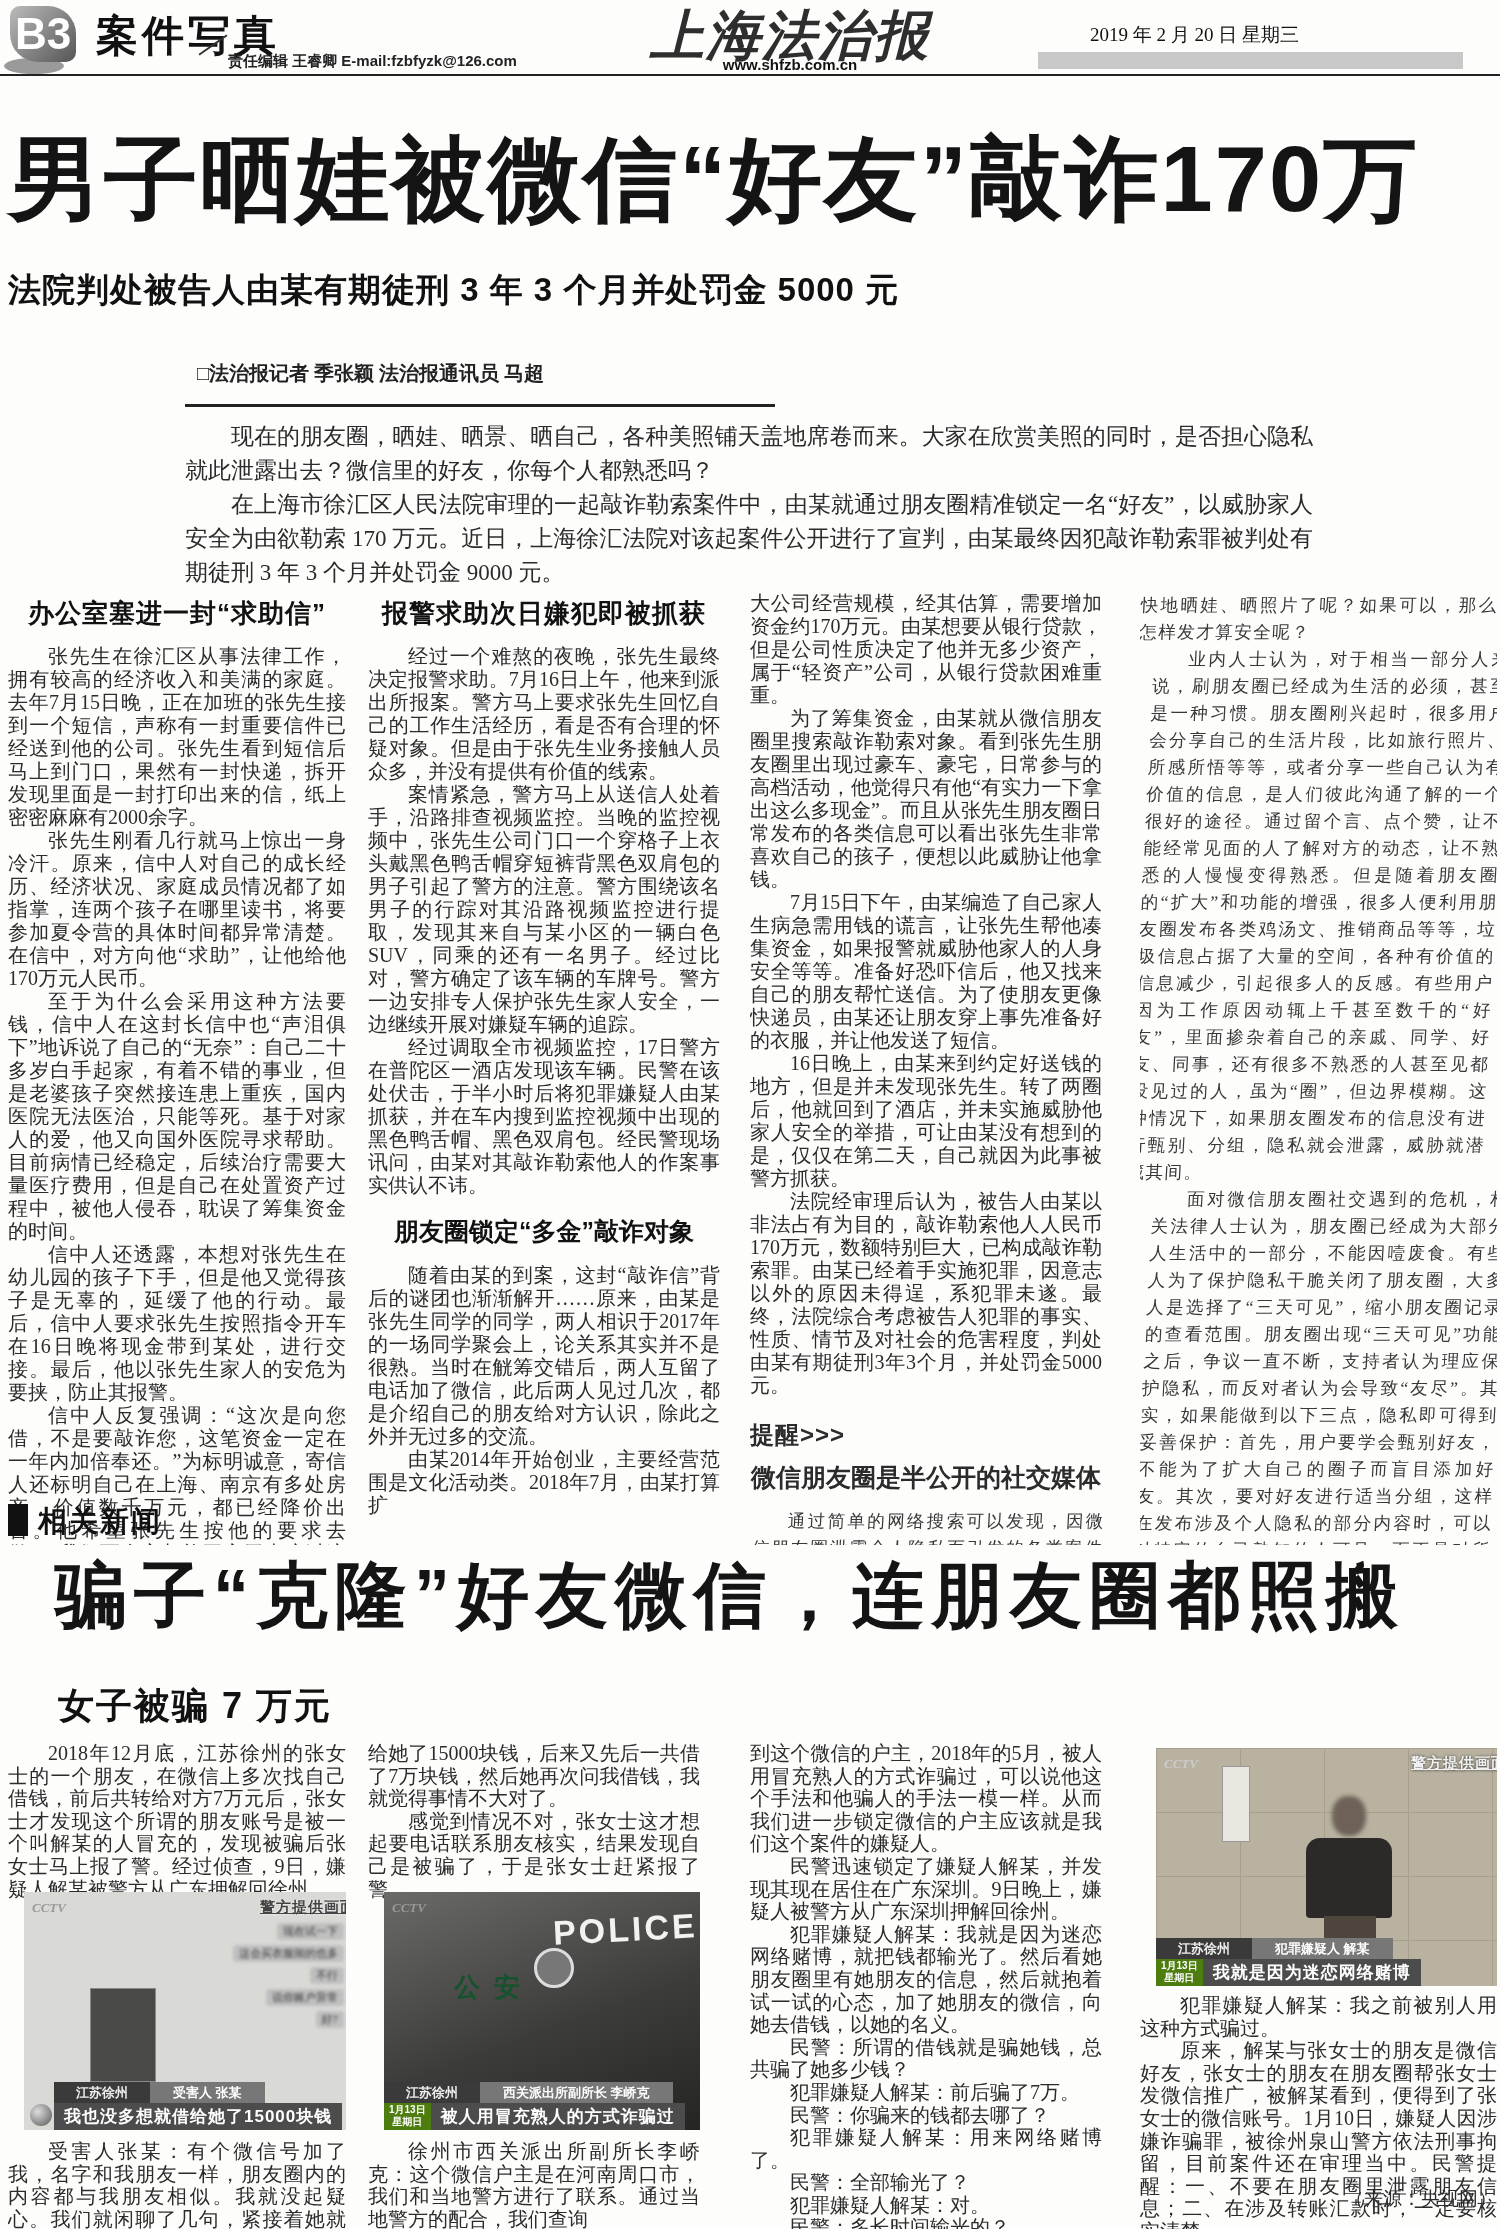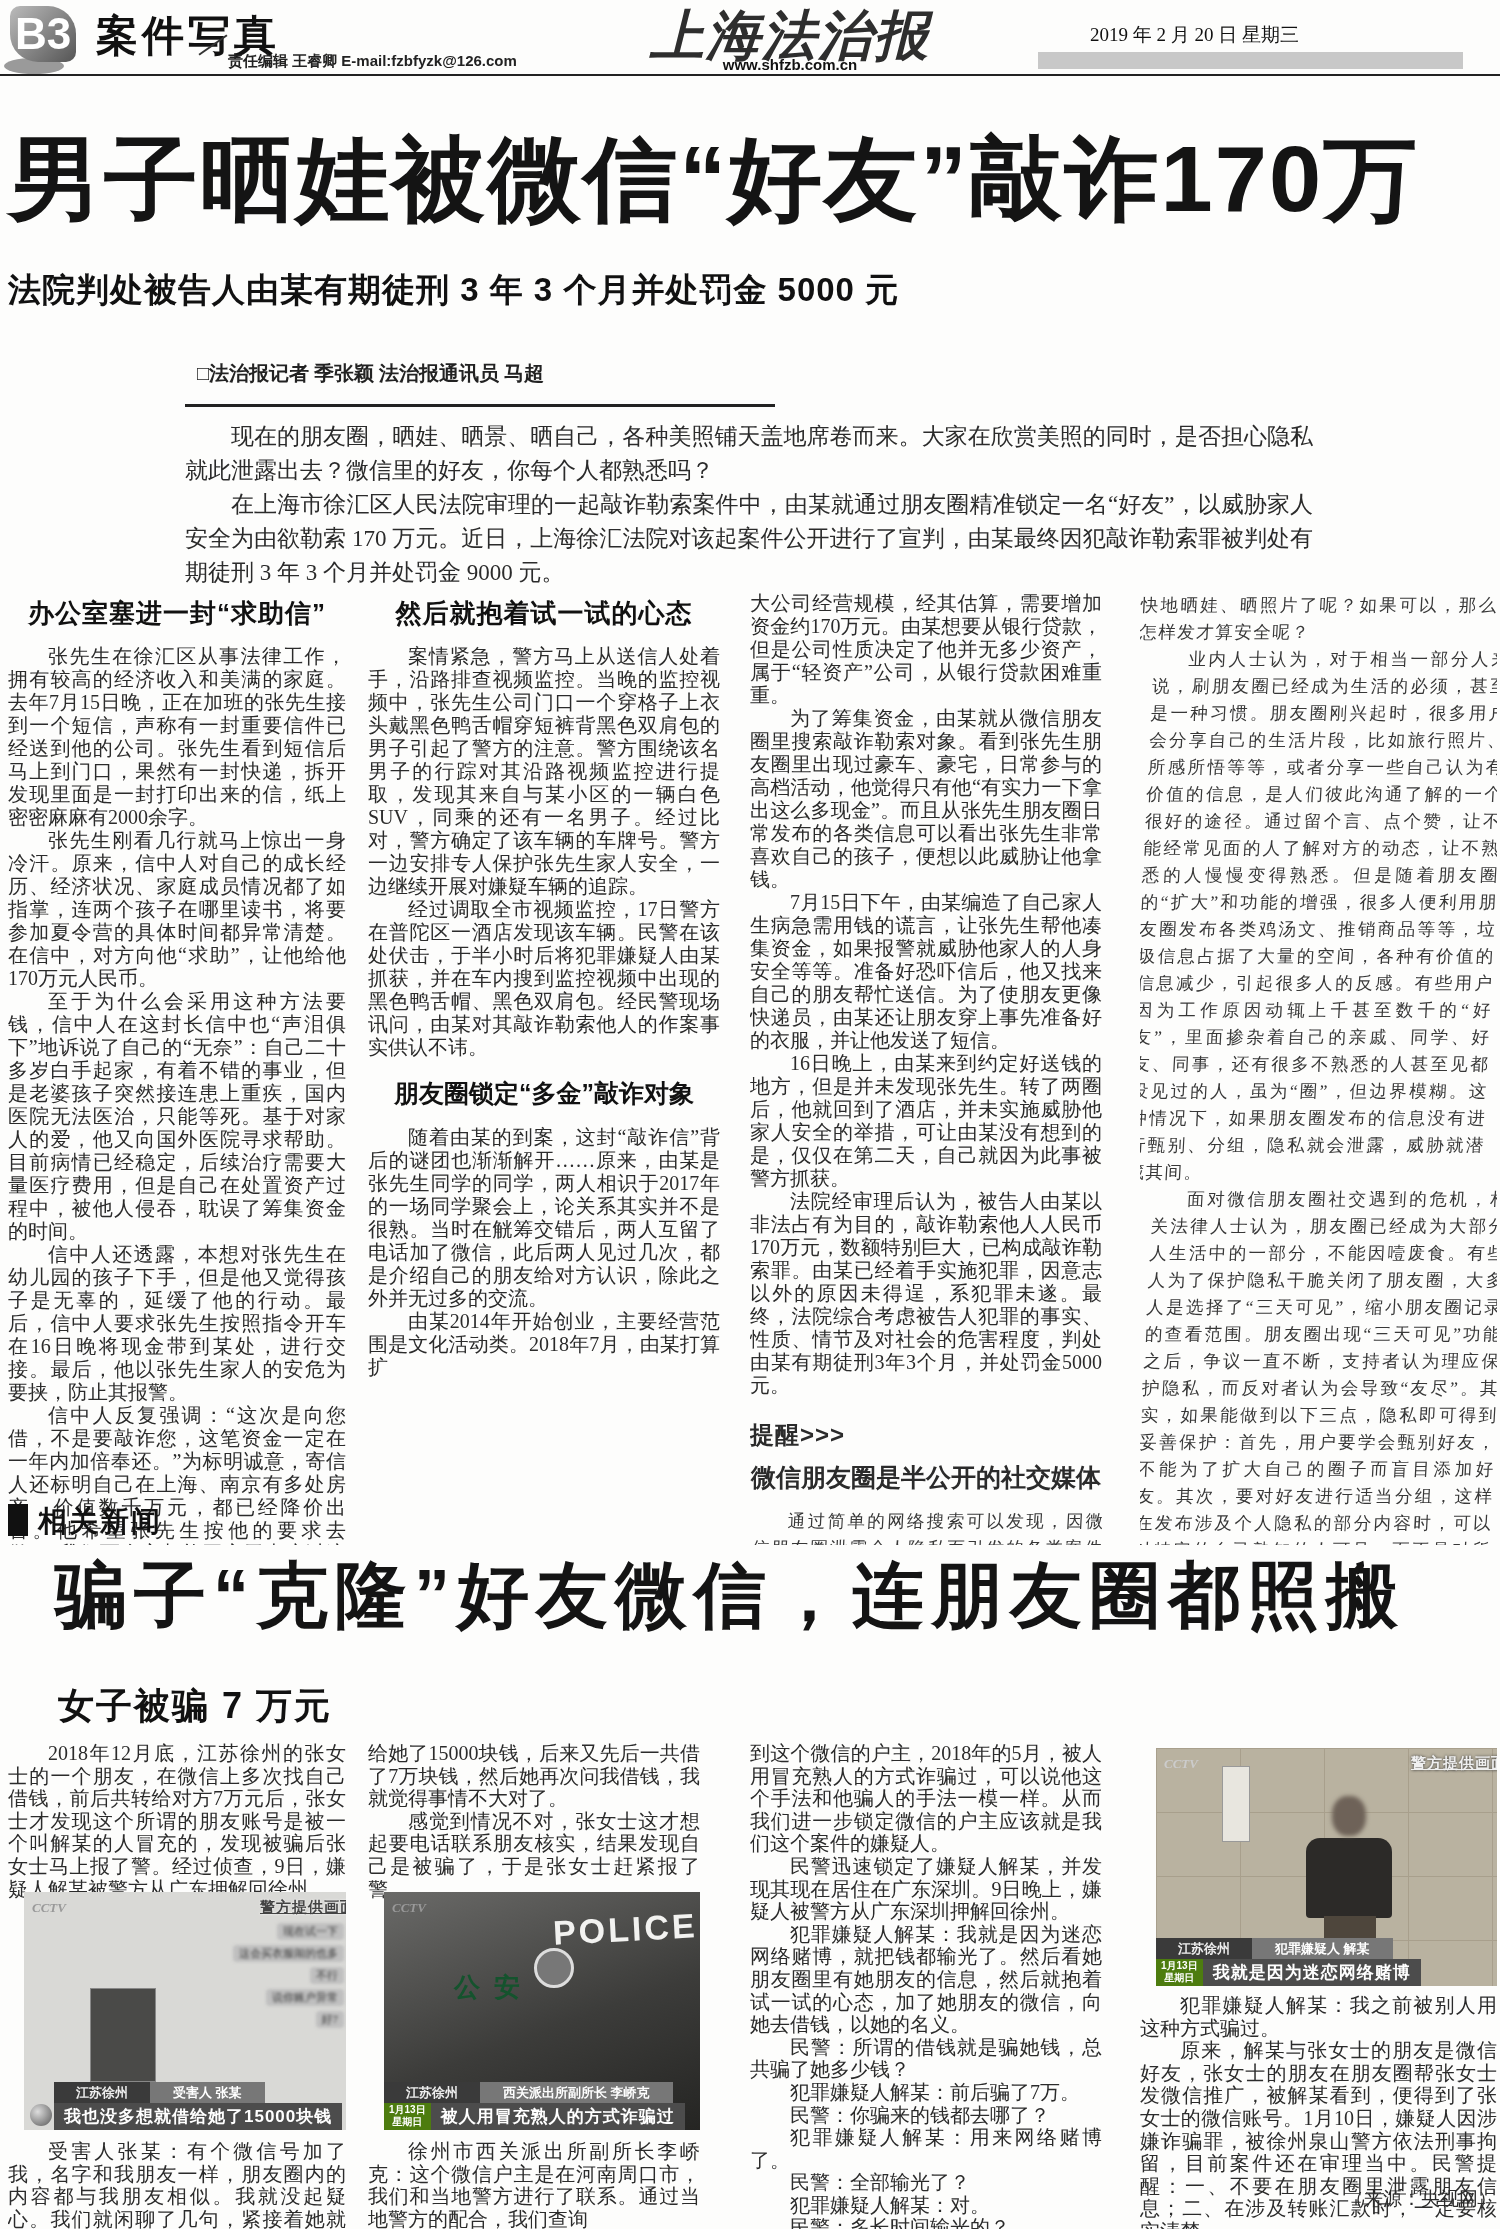--- a/index.html
+++ b/index.html
@@ -120,22 +120,23 @@
     <div>
         <p>张先生在徐汇区从事法律工作，拥有较高的经济收入和美满的家庭。去年7月15日晚，正在加班的张先生接到一个短信，声称有一封重要信件已经送到他的公司。张先生看到短信后马上到门口，果然有一封快递，拆开发现里面是一封打印出来的信，纸上密密麻麻有2000余字。</p>
         <p>张先生刚看几行就马上惊出一身冷汗。原来，信中人对自己的成长经历、经济状况、家庭成员情况都了如指掌，连两个孩子在哪里读书，将要参加夏令营的具体时间都异常清楚。在信中，对方向他“求助”，让他给他170万元人民币。</p>
         <p>至于为什么会采用这种方法要钱，信中人在这封长信中也“声泪俱下”地诉说了自己的“无奈”：自己二十多岁白手起家，有着不错的事业，但是老婆孩子突然接连患上重疾，国内医院无法医治，只能等死。基于对家人的爱，他又向国外医院寻求帮助。目前病情已经稳定，后续治疗需要大量医疗费用，但是自己在处置资产过程中，被他人侵吞，耽误了筹集资金的时间。</p>
         <p>信中人还透露，本想对张先生在幼儿园的孩子下手，但是他又觉得孩子是无辜的，延缓了他的行动。最后，信中人要求张先生按照指令开车在16日晚将现金带到某处，进行交接。最后，他以张先生家人的安危为要挟，防止其报警。</p>
         <p>信中人反复强调：“这次是向您借，不是要敲诈您，这笔资金一定在一年内加倍奉还。”为标明诚意，寄信人还标明自己在上海、南京有多处房产，价值数千万元，都已经降价出售。他希望张先生按他的要求去做，“我们两个家都能平安无事度过这次危机”。</p>
       </div>
   </div>
 
   <div class="col body" id="col-b">
-    <div class="colhead sans">然后就抱着试一试的心态</div>
-    <div>
+    <div class="colhead sans">报警求助次日嫌犯即被抓获</div>
+    <div>
+        <p>经过一个难熬的夜晚，张先生最终决定报警求助。7月16日上午，他来到派出所报案。警方马上要求张先生回忆自己的工作生活经历，看是否有合理的怀疑对象。但是由于张先生业务接触人员众多，并没有提供有价值的线索。</p>
         <p>案情紧急，警方马上从送信人处着手，沿路排查视频监控。当晚的监控视频中，张先生公司门口一个穿格子上衣头戴黑色鸭舌帽穿短裤背黑色双肩包的男子引起了警方的注意。警方围绕该名男子的行踪对其沿路视频监控进行提取，发现其来自与某小区的一辆白色SUV，同乘的还有一名男子。经过比对，警方确定了该车辆的车牌号。警方一边安排专人保护张先生家人安全，一边继续开展对嫌疑车辆的追踪。</p>
         <p>经过调取全市视频监控，17日警方在普陀区一酒店发现该车辆。民警在该处伏击，于半小时后将犯罪嫌疑人由某抓获，并在车内搜到监控视频中出现的黑色鸭舌帽、黑色双肩包。经民警现场讯问，由某对其敲诈勒索他人的作案事实供认不讳。</p>
       </div>
     <div class="midhead sans">朋友圈锁定“多金”敲诈对象</div>
     <div>
         <p>随着由某的到案，这封“敲诈信”背后的谜团也渐渐解开……原来，由某是张先生同学的同学，两人相识于2017年的一场同学聚会上，论关系其实并不是很熟。当时在觥筹交错后，两人互留了电话加了微信，此后两人见过几次，都是介绍自己的朋友给对方认识，除此之外并无过多的交流。</p>
         <p>由某2014年开始创业，主要经营范围是文化活动类。2018年7月，由某打算扩</p>
       </div>
   </div>
 

